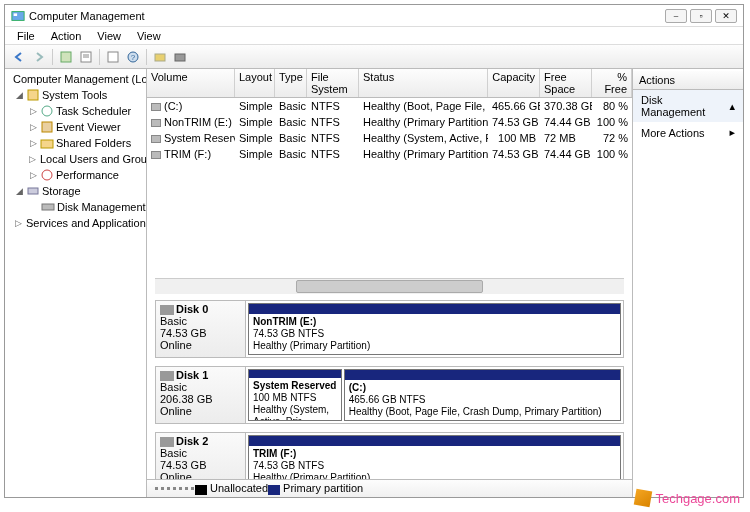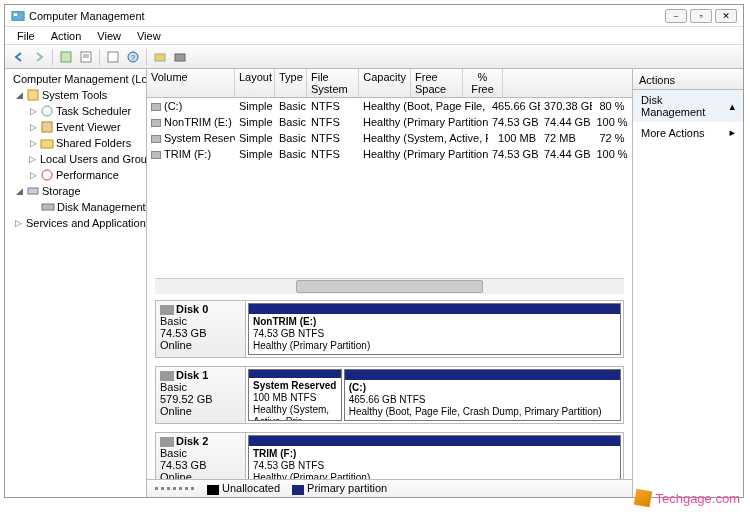--- a/index.html
+++ b/index.html
@@ -18,33 +18,33 @@
 .tree { width: 142px; border-right: 1px solid #bbb; padding: 2px 0; overflow: hidden; }
 .tree .node { white-space: nowrap; padding: 1px 0 1px 4px; cursor: default; display: flex; align-items: center; }
 .tree .node .tw { width: 9px; text-align: center; color: #666; font-size: 9px; }
 .tree .node .ic { width: 14px; height: 14px; margin: 0 2px; }
 .middle { flex: 1; display: flex; flex-direction: column; min-width: 0; border-right: 1px solid #bbb; }
 .grid { flex: 0 0 auto; }
 .ghead { display: flex; background: linear-gradient(#fdfdfd,#ececec); border-bottom: 1px solid #bbb; }
 .ghead div { padding: 2px 4px; border-right: 1px solid #d0d0d0; }
 .grow { display: flex; padding: 1px 0; }
 .grow div { padding: 1px 4px; white-space: nowrap; overflow: hidden; }
-.c-vol{width:88px;} .c-lay{width:40px;} .c-typ{width:32px;} .c-fs{width:52px;} .c-stat{flex:1;} .c-cap{width:52px; text-align:right;} .c-free{width:52px; text-align:left;} .c-pct{width:40px; text-align:center;}
+.c-vol{width:88px;} .c-lay{width:40px;} .c-typ{width:32px;} .c-fs{width:52px;} .c-stat{flex:1;} .c-cap{width:52px; text-align:right;} .c-free{width:52px; text-align:left;} .c-pct{width:40px; text-align:right;}
 .grid-body { height: 176px; overflow: hidden; }
 .hscroll { height: 16px; background: #f0f0f0; border-top: 1px solid #ccc; position: relative; margin: 4px 8px 6px 8px; }
 .hscroll .thumb { position: absolute; left: 30%; width: 40%; top: 1px; bottom: 1px; background: #cdcdcd; border: 1px solid #aaa; border-radius: 2px; }
 .disks { flex: 1; overflow: hidden; padding: 0 8px; }
 .diskrow { border: 1px solid #bbb; margin-bottom: 8px; display: flex; height: 58px; }
 .diskinfo { width: 90px; border-right: 1px solid #bbb; padding: 2px 4px; background: linear-gradient(#fafafa,#ececec); }
 .diskinfo .dicon { display:inline-block; width:14px; height:10px; background:#999; margin-right:2px; vertical-align:middle; }
 .parts { flex: 1; display: flex; padding: 2px; gap: 2px; }
 .part { border: 1px solid #777; display: flex; flex-direction: column; }
 .part .bar { height: 10px; background: #18267d; }
 .part .ptxt { padding: 2px 4px; font-size: 10px; line-height: 12px; overflow: hidden; }
-.legend { height: 18px; border-top: 1px solid #bbb; display: flex; align-items: center; padding: 0 8px; gap: 12px; background: linear-gradient(#fdfdfd,#f0f0f0); }
+.legend { height: 18px; border-top: 1px solid #bbb; display: flex; align-items: center; padding: 0 8px; background: linear-gradient(#fdfdfd,#f0f0f0); }
 .legend .dash { width: 40px; height:3px; background: repeating-linear-gradient(90deg,#888 0,#888 3px,transparent 3px,transparent 6px); display:inline-block; vertical-align:middle;}
 .swatch { width: 12px; height: 10px; display: inline-block; vertical-align: middle; margin-right: 3px; }
 .actions { width: 110px; padding: 2px 0; }
 .actions .ahead { background: linear-gradient(#fdfdfd,#ececec); border-bottom: 1px solid #bbb; padding: 3px 6px; font-weight: normal; }
 .actions .aitem { padding: 4px 8px; display: flex; justify-content: space-between; align-items: center; cursor: default; }
 .actions .aitem.hdr { background: #eef3fa; }
 .watermark { position: absolute; right: 10px; bottom: 6px; font-size: 13px; color: #ec4899; display: flex; align-items: flex-end; gap: 4px; }
 .watermark .cube { width: 16px; height: 16px; background: linear-gradient(135deg,#f5a623,#d98400); transform: rotate(10deg); }
 b { font-weight: 600; }
 </style>
@@ -193,20 +193,21 @@
         </div>
     </div>
 
     <div class="middle">
       <div class="grid">
         <div class="ghead">
           <div class="c-vol">Volume</div>
           <div class="c-lay">Layout</div>
           <div class="c-typ">Type</div>
           <div class="c-fs">File System</div>
+          <div class="c-stat">Status</div>
           <div class="c-cap">Capacity</div>
           <div class="c-free">Free Space</div>
           <div class="c-pct">% Free</div>
         </div>
         <div class="grid-body" id="grid-body">
             <div class="grow">
               <div class="c-vol"><span style="display:inline-block;width:10px;height:8px;background:#bbb;border:1px solid #888;margin-right:3px;vertical-align:middle"></span>(C:)</div>
               <div class="c-lay">Simple</div>
               <div class="c-typ">Basic</div>
               <div class="c-fs">NTFS</div>
@@ -262,21 +263,21 @@
               <div class="part" style="flex: 1 1 0%;">
                 <div class="bar"></div>
                 <div class="ptxt"><b>NonTRIM  (E:)</b><br>74.53 GB NTFS<br>Healthy (Primary Partition)</div>
               </div>
             </div>
           </div>
           <div class="diskrow">
             <div class="diskinfo">
               <div><span class="dicon"></span><b>Disk 1</b></div>
               <div>Basic</div>
-              <div>579.52 GB</div>
+              <div>206.38 GB</div>
               <div>Online</div>
             </div>
             <div class="parts">
               <div class="part" style="flex: 1 1 0%;">
                 <div class="bar"></div>
                 <div class="ptxt"><b>System Reserved</b><br>100 MB NTFS<br>Healthy (System, Active, Prir</div>
               </div>
               <div class="part" style="flex: 3 1 0%;">
                 <div class="bar"></div>
                 <div class="ptxt"><b>(C:)</b><br>465.66 GB NTFS<br>Healthy (Boot, Page File, Crash Dump, Primary Partition)</div>

